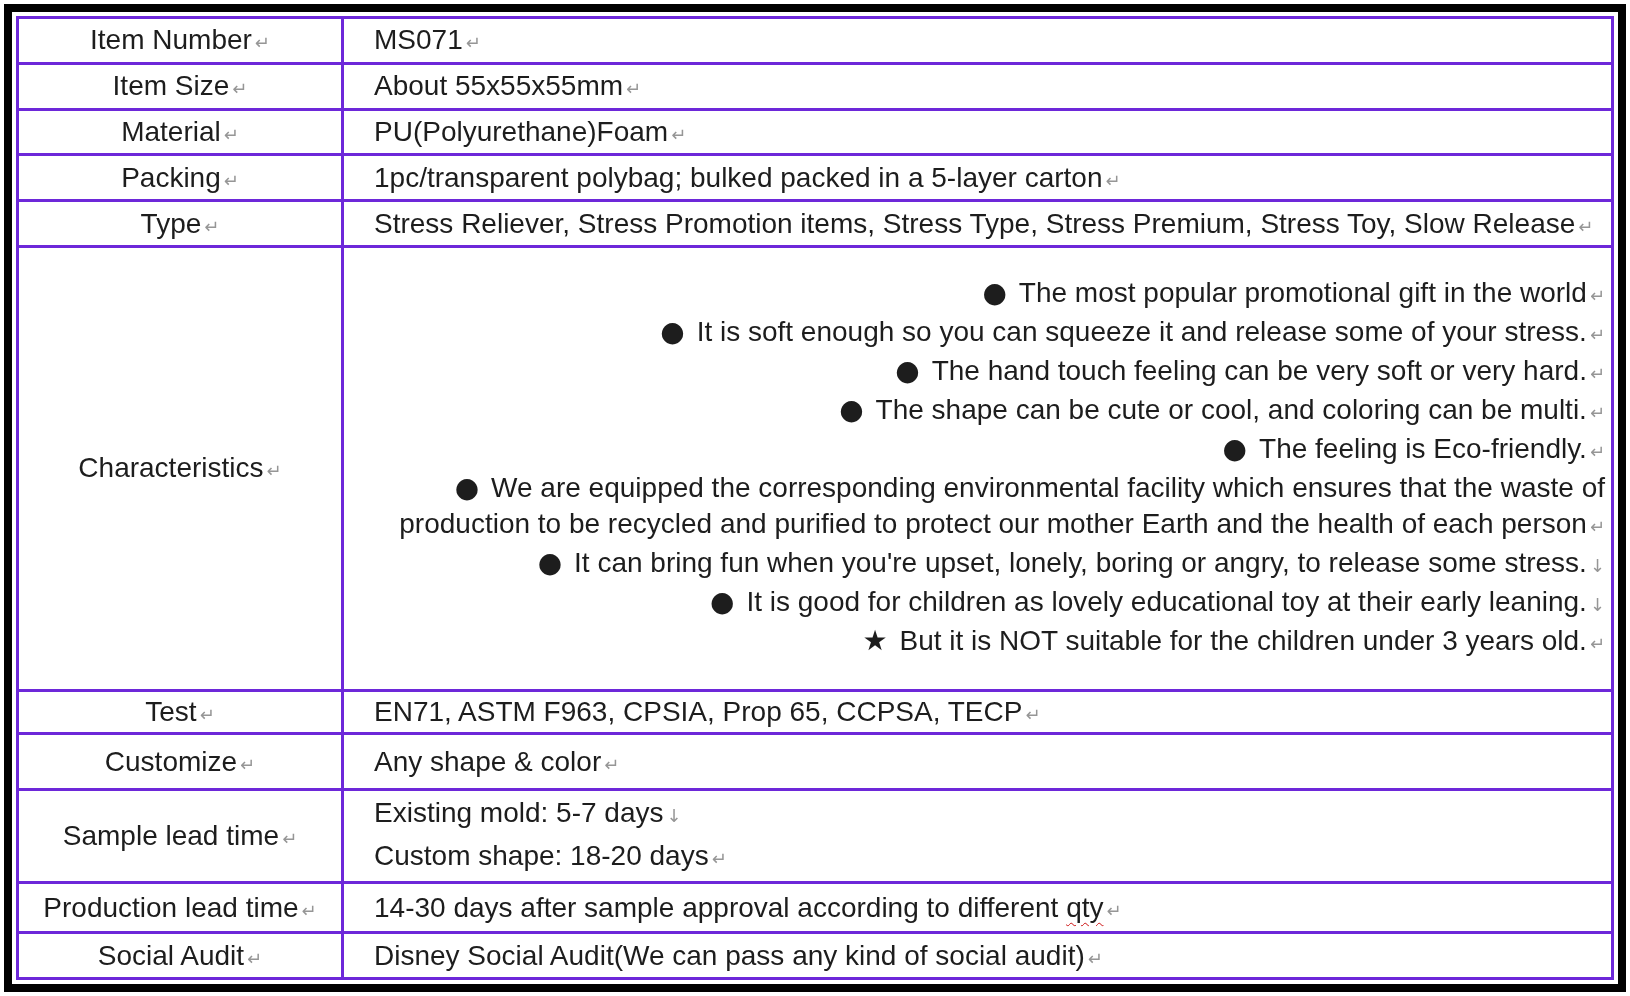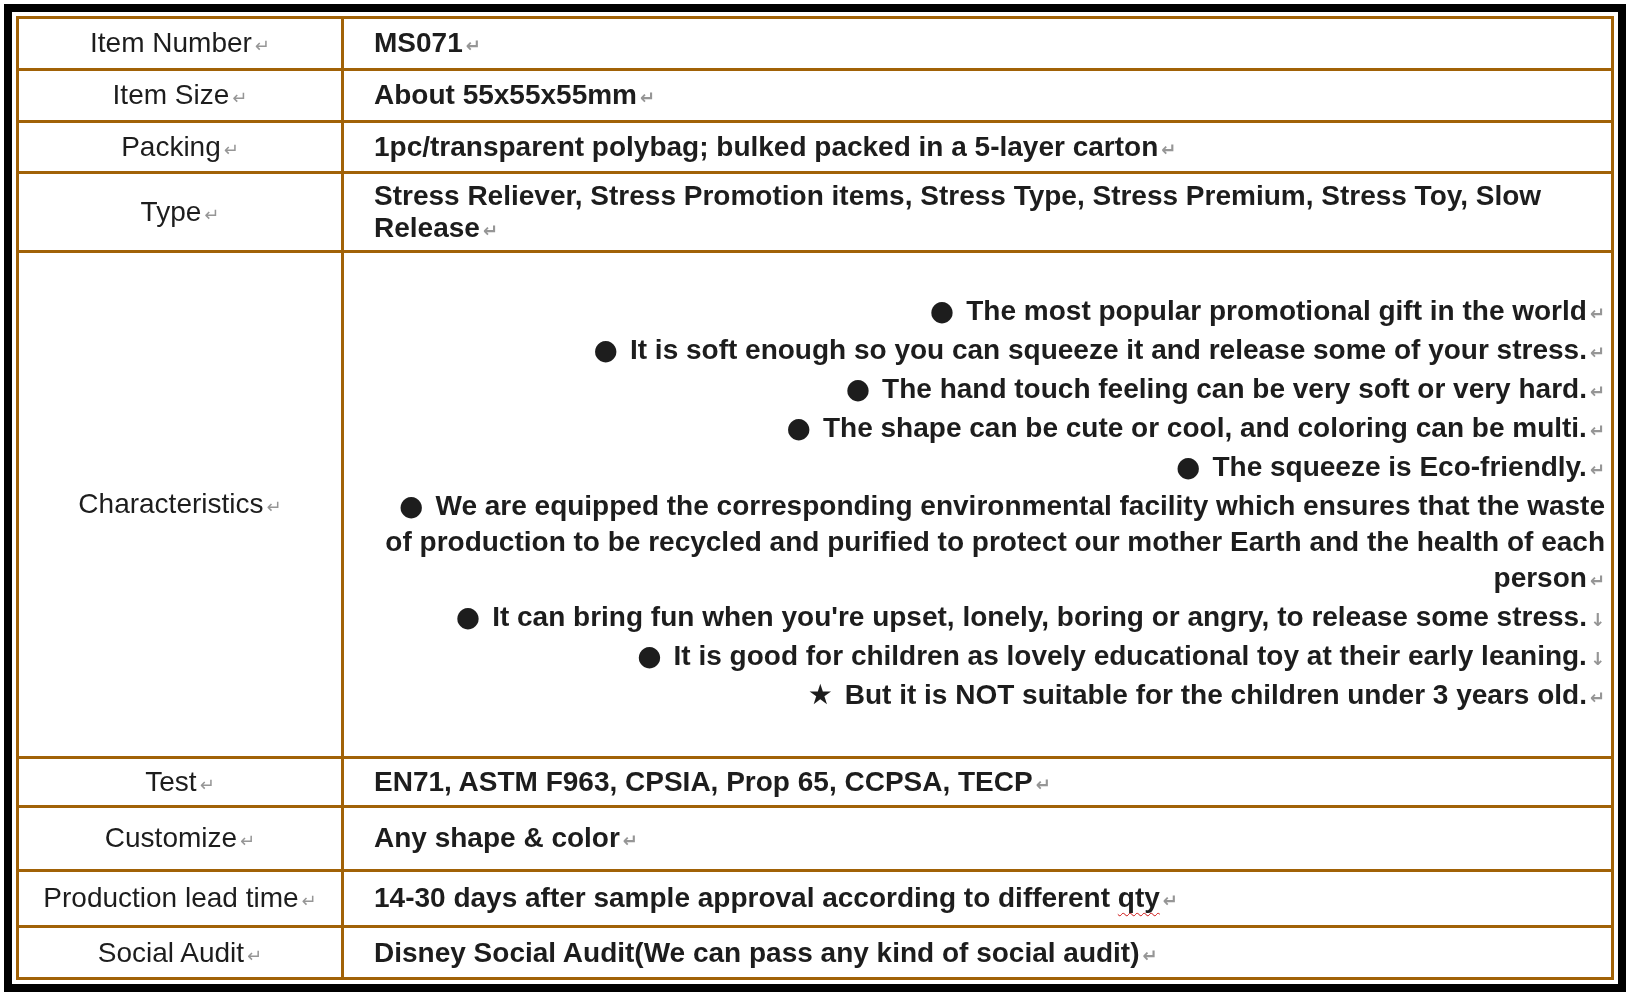--- a/index.html
+++ b/index.html
@@ -18,34 +18,33 @@
     padding: 4px;
     background: #ffffff;
   }
   table.spec {
     width: 100%;
     height: 100%;
     border-collapse: collapse;
     table-layout: fixed;
   }
   table.spec td {
-    border: 3px solid #a16207;
+    border: 3px solid #6d28d9;
     font-size: 28px;
     vertical-align: middle;
     overflow: hidden;
   }
   td.cl {
     width: 310px;
     text-align: center;
     padding: 0 6px;
   }
   td.cv {
     text-align: left;
     padding: 0 8px 0 30px;
-    font-weight: bold;
   }
   
   tr.r-std   { height: 44px; }
   tr.r-char  { height: 426px; }
   tr.r-test  { height: 42px; }
   tr.r-cust  { height: 54px; }
   tr.r-sample{ height: 80px; }
   tr.r-prod  { height: 48px; }
   tr.r-moq   { height: 40px; }
   tr.r-audit { height: 44px; }
@@ -93,56 +92,67 @@
         <tr class="r-std">
       <td class="cl"><span>Item Number</span><span class="pmark">↵</span></td>
       <td class="cv"><span>MS071</span><span class="pmark">↵</span></td>
     </tr>
 
     <tr class="r-std">
       <td class="cl"><span>Item Size</span><span class="pmark">↵</span></td>
       <td class="cv"><span>About 55x55x55mm</span><span class="pmark">↵</span></td>
     </tr>
 
+    <tr class="r-std">
+      <td class="cl"><span>Material</span><span class="pmark">↵</span></td>
+      <td class="cv"><span>PU(Polyurethane)Foam</span><span class="pmark">↵</span></td>
+    </tr>
 
     <tr class="r-std">
       <td class="cl"><span>Packing</span><span class="pmark">↵</span></td>
       <td class="cv"><span>1pc/transparent polybag; bulked packed in a 5-layer carton</span><span class="pmark">↵</span></td>
     </tr>
 
     <tr class="r-std">
       <td class="cl"><span>Type</span><span class="pmark">↵</span></td>
       <td class="cv"><span>Stress Reliever, Stress Promotion items, Stress Type, Stress Premium, Stress Toy, Slow Release</span><span class="pmark">↵</span></td>
     </tr>
 
     <tr class="r-char">
       <td class="cl"><span>Characteristics</span><span class="pmark">↵</span></td>
       <td class="cv cv-char">
         <div class="cline"><span class="bullet">●</span><span>The most popular promotional gift in the world</span><span class="pmark">↵</span></div>
         <div class="cline"><span class="bullet">●</span><span>It is soft enough so you can squeeze it and release some of your stress.</span><span class="pmark">↵</span></div>
         <div class="cline"><span class="bullet">●</span><span>The hand touch feeling can be very soft or very hard.</span><span class="pmark">↵</span></div>
         <div class="cline"><span class="bullet">●</span><span>The shape can be cute or cool, and coloring can be multi.</span><span class="pmark">↵</span></div>
-        <div class="cline"><span class="bullet">●</span><span>The squeeze is Eco-friendly.</span><span class="pmark">↵</span></div>
+        <div class="cline"><span class="bullet">●</span><span>The feeling is Eco-friendly.</span><span class="pmark">↵</span></div>
         <div class="cline"><span class="bullet">●</span><span>We are equipped the corresponding environmental facility which ensures that the waste of production to be recycled and purified to protect our mother Earth and the health of each person</span><span class="pmark">↵</span></div>
         <div class="cline"><span class="bullet">●</span><span>It can bring fun when you're upset, lonely, boring or angry, to release some stress.</span><span class="pmark">↓</span></div>
         <div class="cline"><span class="bullet">●</span><span>It is good for children as lovely educational toy at their early leaning.</span><span class="pmark">↓</span></div>
         <div class="cline"><span class="bullet">★</span><span>But it is NOT suitable for the children under 3 years old.</span><span class="pmark">↵</span></div>
       </td>
     </tr>
 
     <tr class="r-test">
       <td class="cl"><span>Test</span><span class="pmark">↵</span></td>
       <td class="cv"><span>EN71, ASTM F963, CPSIA, Prop 65, CCPSA, TECP</span><span class="pmark">↵</span></td>
     </tr>
 
     <tr class="r-cust">
       <td class="cl"><span>Customize</span><span class="pmark">↵</span></td>
       <td class="cv"><span>Any shape &amp; color</span><span class="pmark">↵</span></td>
     </tr>
 
+    <tr class="r-sample">
+      <td class="cl"><span>Sample lead time</span><span class="pmark">↵</span></td>
+      <td class="cv cv-multi">
+        <div class="sline"><span>Existing mold: 5-7 days</span><span class="pmark">↓</span></div>
+        <div class="sline"><span>Custom shape: 18-20 days</span><span class="pmark">↵</span></div>
+      </td>
+    </tr>
 
     <tr class="r-prod">
       <td class="cl"><span>Production lead time</span><span class="pmark">↵</span></td>
       <td class="cv"><span>14-30 days after sample approval according to different </span><span class="spellerr">qty</span><span class="pmark">↵</span></td>
     </tr>
 
 
     <tr class="r-audit">
       <td class="cl"><span>Social Audit</span><span class="pmark">↵</span></td>
       <td class="cv"><span>Disney Social Audit(We can pass any kind of social audit)</span><span class="pmark">↵</span></td>

